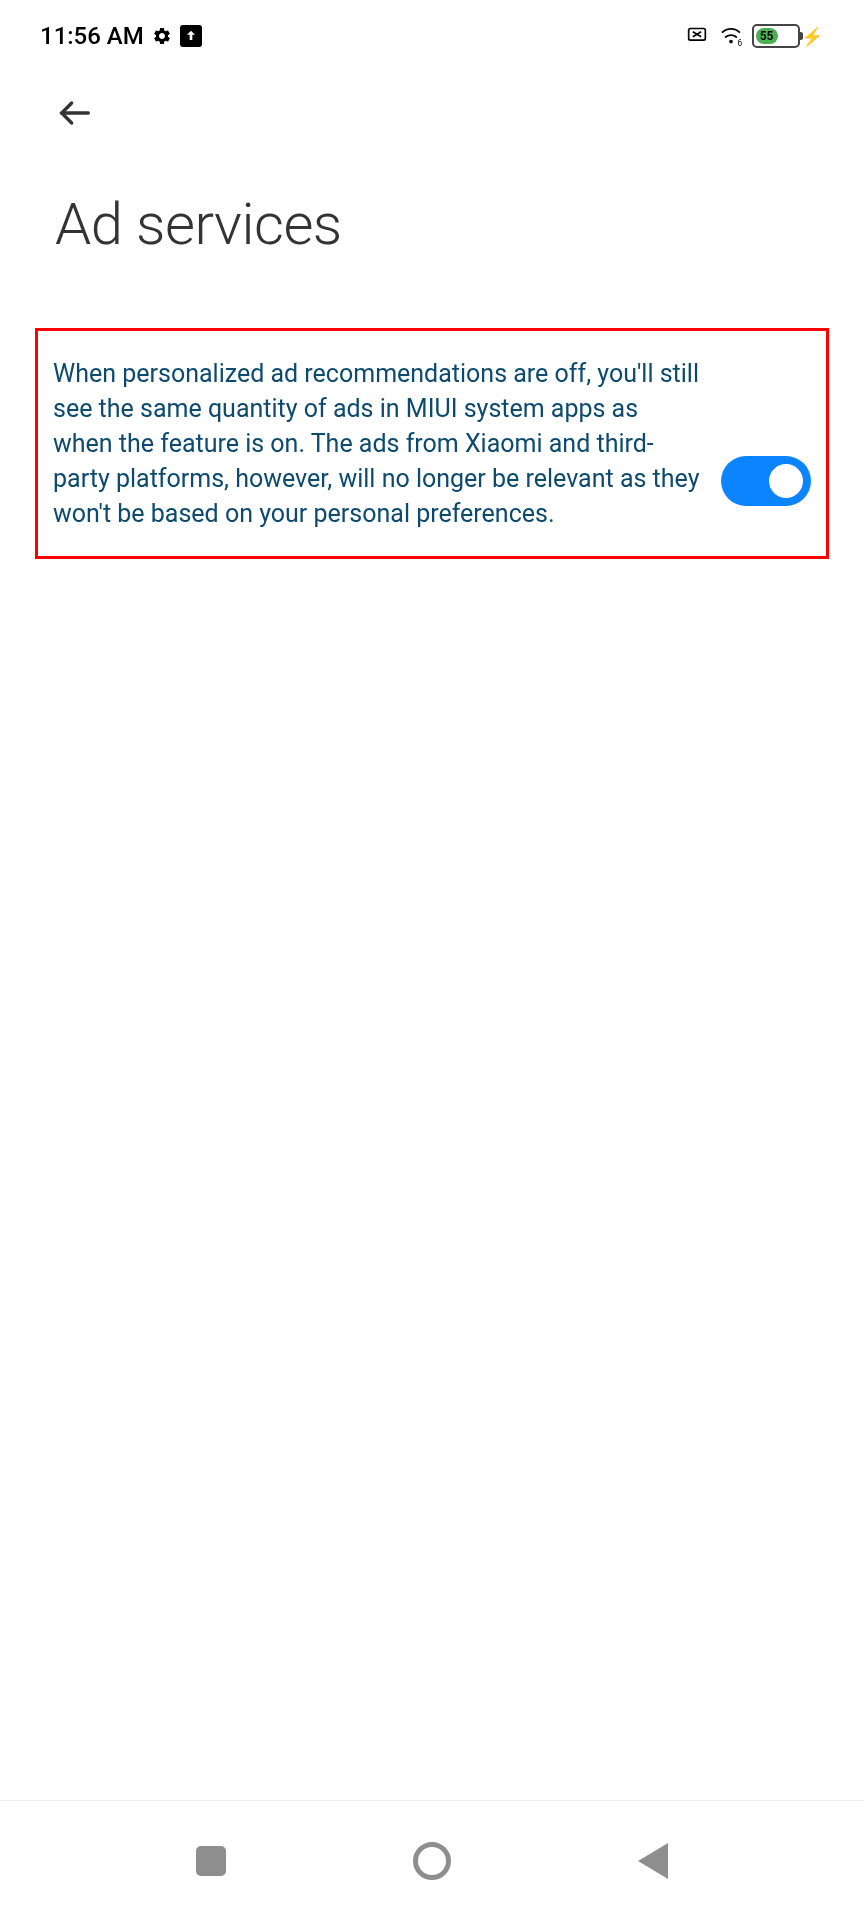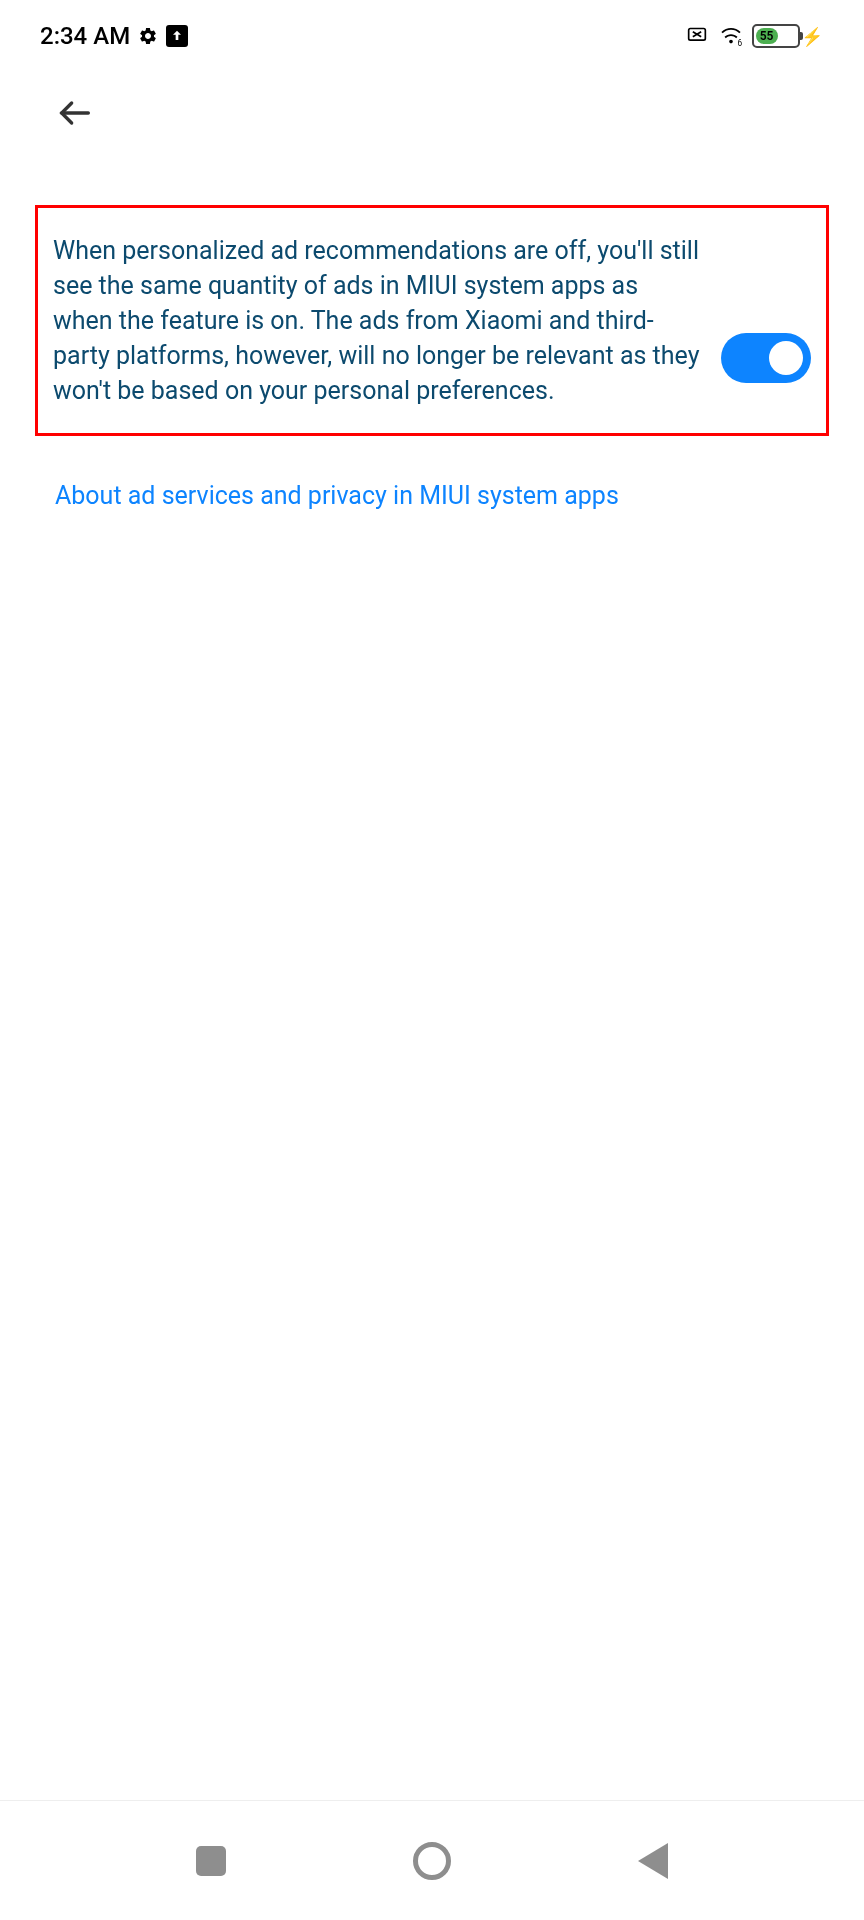--- a/index.html
+++ b/index.html
@@ -200,21 +200,21 @@
       font-size: 18px;
       color: #444;
       margin-left: 2px;
     }
   </style>
 </head>
 <body>
 
 <div class="status-bar">
   <div class="status-left">
-    <span class="status-time">2:34 AM</span>
+    <span class="status-time">11:56 AM</span>
     <span class="gear-icon">
       <svg viewBox="0 0 24 24" width="20" height="20" fill="#000">
         <path d="M19.14,12.94c0.04-0.3,0.06-0.61,0.06-0.94c0-0.32-0.02-0.64-0.07-0.94l2.03-1.58c0.18-0.14,0.23-0.41,0.12-0.61 l-1.92-3.32c-0.12-0.22-0.37-0.29-0.59-0.22l-2.39,0.96c-0.5-0.38-1.03-0.7-1.62-0.94L14.4,2.81c-0.04-0.24-0.24-0.41-0.48-0.41 h-3.84c-0.24,0-0.43,0.17-0.47,0.41L9.25,5.35C8.66,5.59,8.12,5.92,7.63,6.29L5.24,5.33c-0.22-0.08-0.47,0-0.59,0.22L2.74,8.87 C2.62,9.08,2.66,9.34,2.86,9.48l2.03,1.58C4.84,11.36,4.8,11.69,4.8,12s0.02,0.64,0.07,0.94l-2.03,1.58 c-0.18,0.14-0.23,0.41-0.12,0.61l1.92,3.32c0.12,0.22,0.37,0.29,0.59,0.22l2.39-0.96c0.5,0.38,1.03,0.7,1.62,0.94l0.36,2.54 c0.05,0.24,0.24,0.41,0.48,0.41h3.84c0.24,0,0.44-0.17,0.47-0.41l0.36-2.54c0.59-0.24,1.13-0.56,1.62-0.94l2.39,0.96 c0.22,0.08,0.47,0,0.59-0.22l1.92-3.32c0.12-0.22,0.07-0.47-0.12-0.61L19.14,12.94z M12,15.6c-1.98,0-3.6-1.62-3.6-3.6 s1.62-3.6,3.6-3.6s3.6,1.62,3.6,3.6S13.98,15.6,12,15.6z"></path>
       </svg>
     </span>
     <span class="upload-icon">
       <svg viewBox="0 0 24 24" width="16" height="16" fill="#fff">
         <path d="M12 4l-6 6h4v8h4v-8h4l-6-6z"></path>
       </svg>
     </span>
@@ -243,32 +243,32 @@
   </div>
 </div>
 
 <div class="header">
   <div class="back-arrow">
     <svg viewBox="0 0 24 24" width="40" height="40" fill="none" stroke="#333" stroke-width="2" stroke-linecap="round">
       <line x1="20" y1="12" x2="4" y2="12"></line>
       <polyline points="10 18 4 12 10 6"></polyline>
     </svg>
   </div>
+  <h1 class="page-title">Ad services</h1>
 </div>
 
 <div class="content">
   <div class="setting-item">
     <div class="setting-text">
       <div class="setting-description">When personalized ad recommendations are off, you'll still see the same quantity of ads in MIUI system apps as when the feature is on. The ads from Xiaomi and third-party platforms, however, will no longer be relevant as they won't be based on your personal preferences.</div>
     </div>
     <div class="toggle">
       <div class="toggle-thumb"></div>
     </div>
   </div>
-  <div class="link-item">About ad services and privacy in MIUI system apps</div>
 </div>
 
 <div class="nav-bar">
   <div class="nav-btn">
     <div class="nav-square"></div>
   </div>
   <div class="nav-btn">
     <div class="nav-circle"></div>
   </div>
   <div class="nav-btn">

